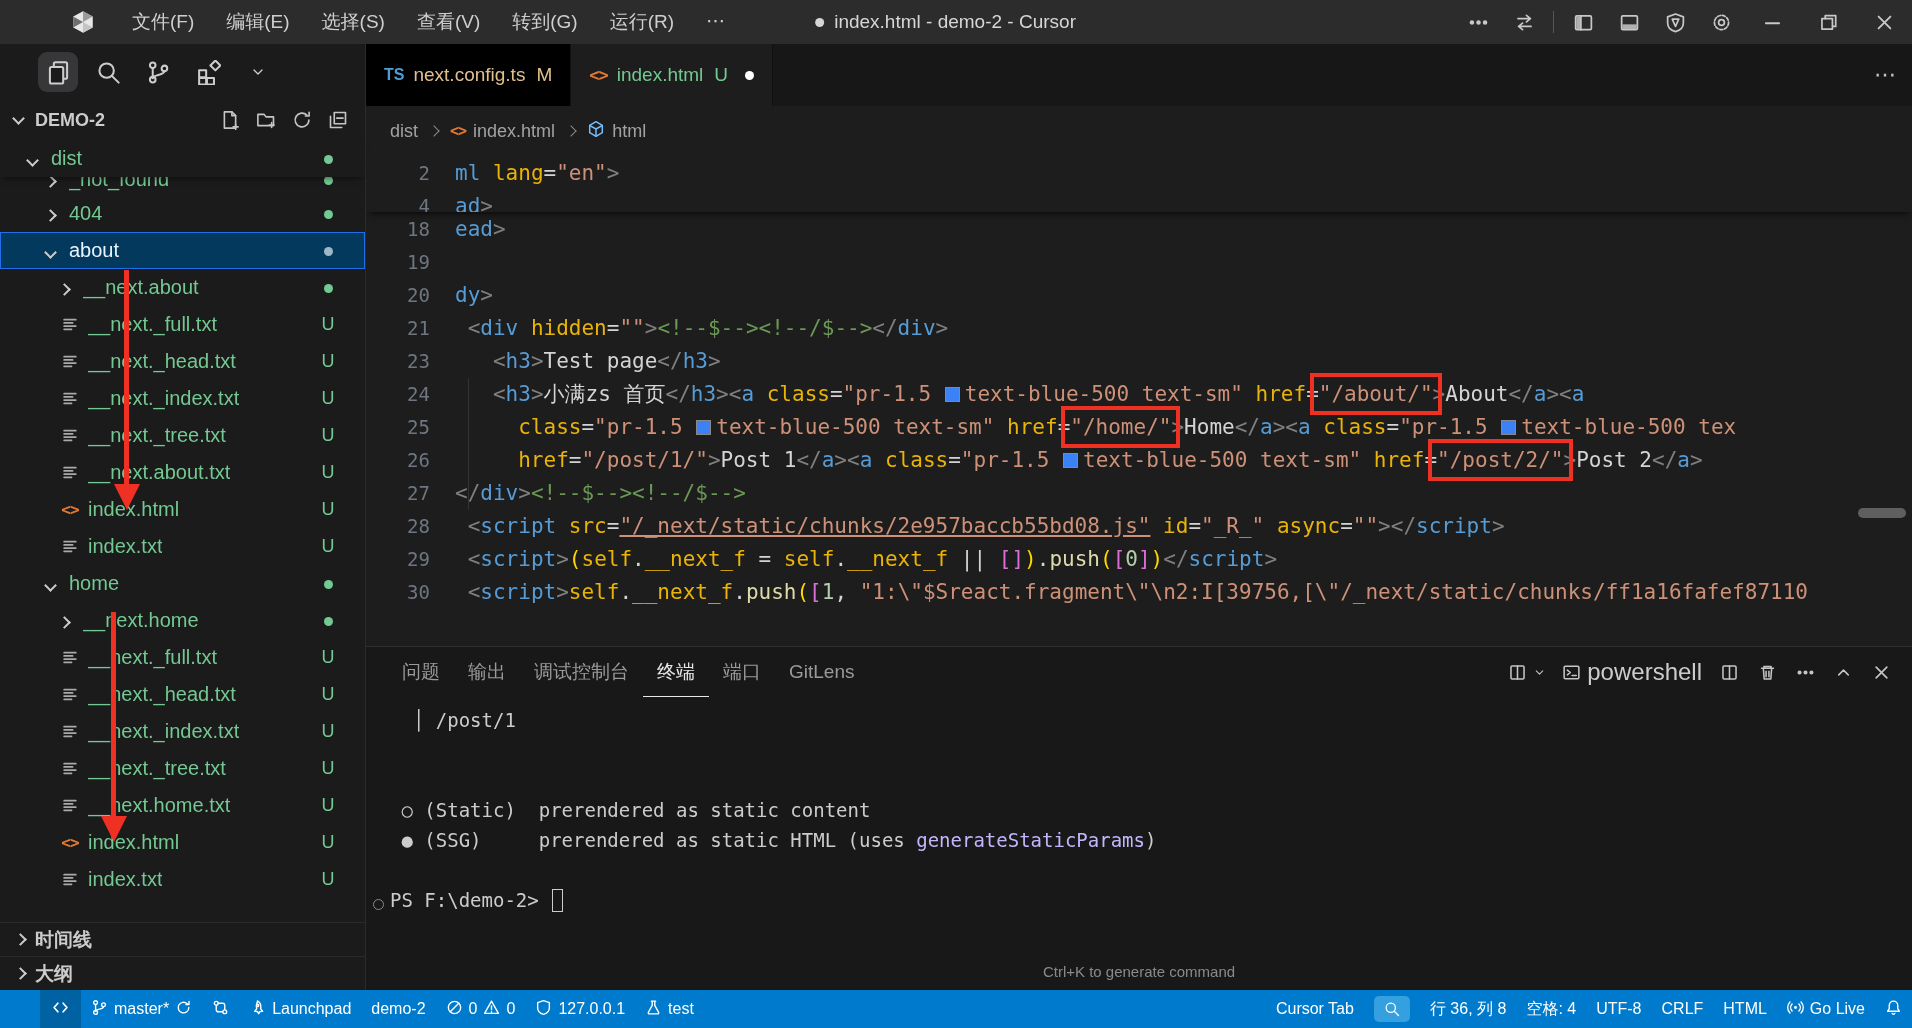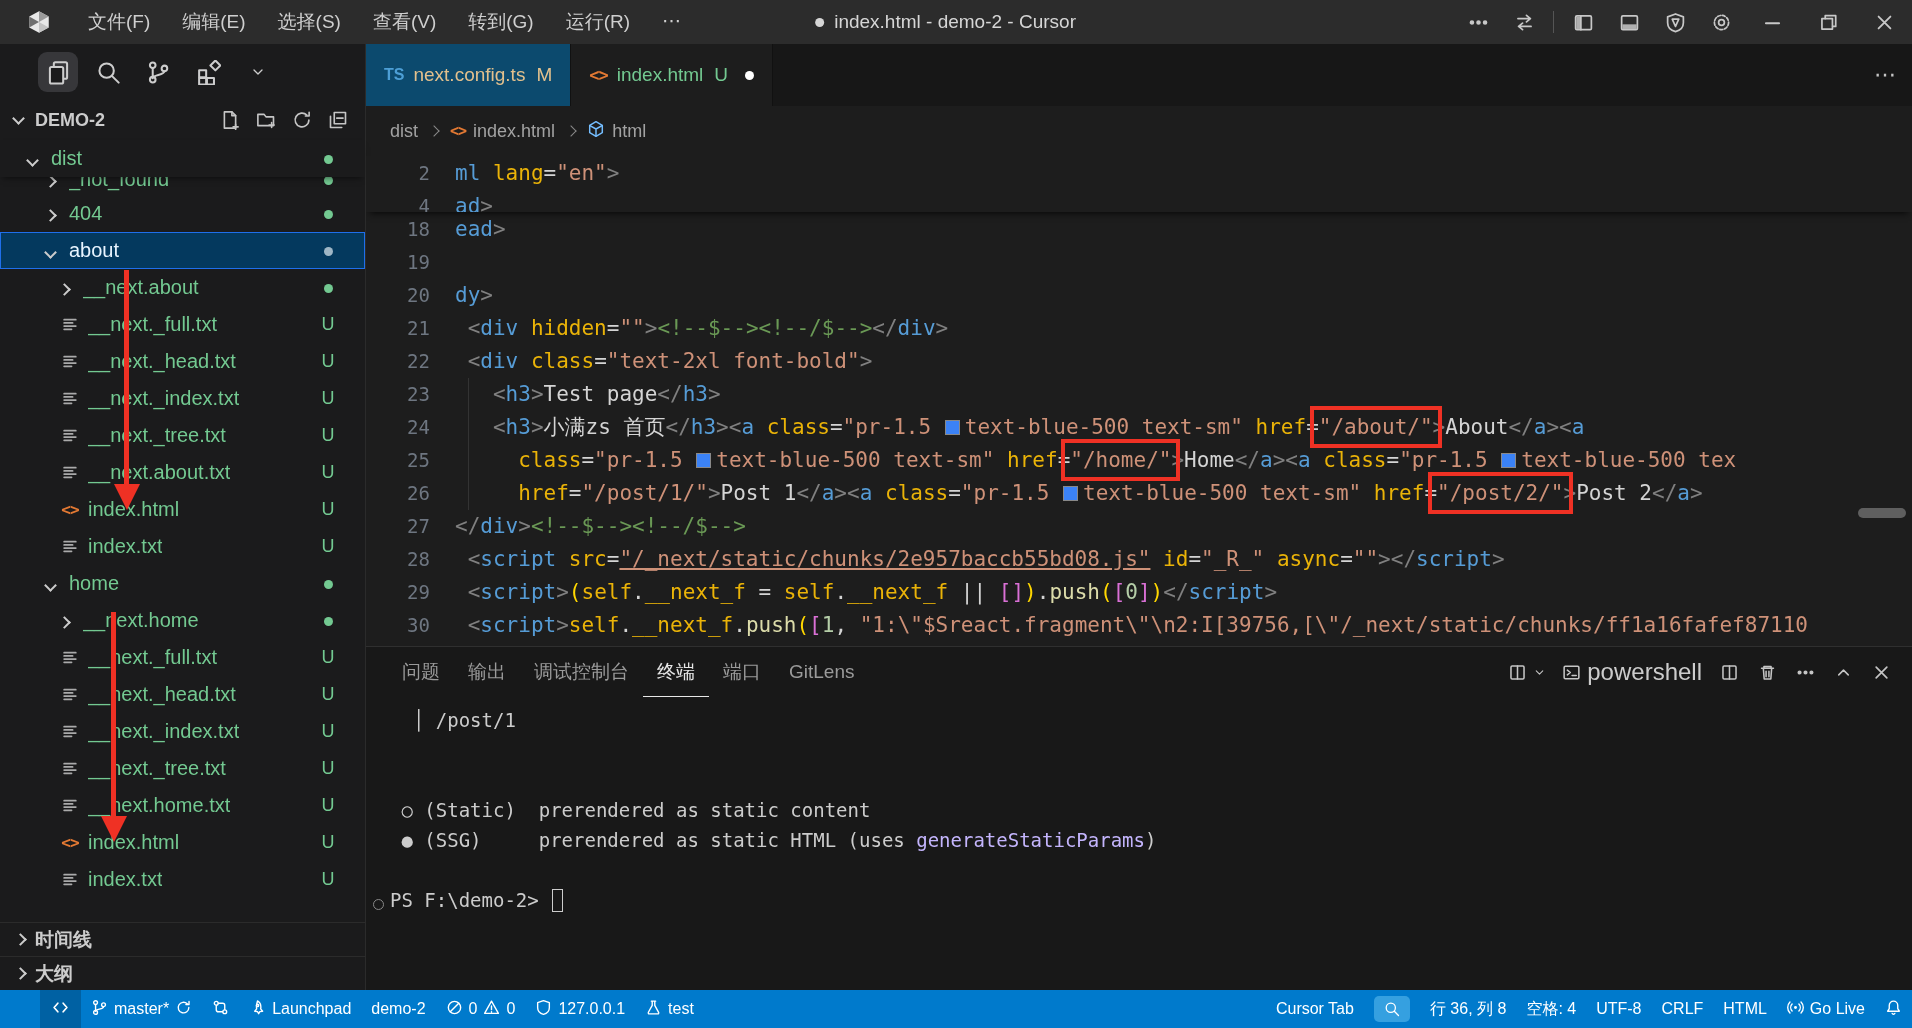--- a/index.html
+++ b/index.html
@@ -2,21 +2,21 @@
 <html><head>
 <meta charset="utf-8">
 <style>
   * { margin:0; padding:0; box-sizing:border-box; }
   html,body { width:1912px; height:1028px; overflow:hidden; background:#1d1d1d;
     font-family:"Liberation Sans", sans-serif; }
   .app { position:relative; width:1912px; height:1028px; display:flex; flex-direction:column; }
 
   
   .titlebar { height:44px; background:#2c2c2c; display:flex; align-items:center;
-    color:#cfcfcf; font-size:19px; flex:none; }
+    color:#cfcfcf; font-size:19px; flex:none;padding-left:44px; }
   .logo { width:26px; height:26px; margin:0 22px 0 26px; flex:none; }
   .menus { display:flex; gap:4px; }
   .menu { padding:3px 14px; border-radius:5px; cursor:default; white-space:nowrap; }
   .win-title { position:absolute; left:50%; transform:translateX(-54%); display:flex;
     align-items:center; gap:10px; color:#d6d6d6; }
   .dirty-dot { width:9px; height:9px; border-radius:50%; background:#d6d6d6; display:inline-block; }
   .tb-icons { margin-left:auto; display:flex; align-items:center; height:100%; }
   .tb-icons .tbi { width:46px; height:100%; display:flex; align-items:center; justify-content:center;
     color:#c8c8c8; font-size:20px; }
   .tb-icons .tbi svg { width:21px; height:21px; }
@@ -67,21 +67,21 @@
   
   .ra-line { position:absolute; width:5px; background:#ef3124; z-index:6; }
   .ra-head { position:absolute; width:0; height:0; border-left:13px solid transparent;
     border-right:13px solid transparent; border-top:26px solid #ef3124; z-index:6; }
 
   
   .editor-col { flex:1; display:flex; flex-direction:column; min-width:0; background:#1d1d1d; }
   .tabstrip { height:62px; background:#171717; display:flex; align-items:stretch; flex:none; position:relative; }
   .tab { display:flex; align-items:center; gap:9px; padding:0 18px; font-size:19px;
     border-right:1px solid #111; cursor:pointer; }
-  .tab.inactive { background:#0c4a6e; }
+  .tab.inactive { background:#000000; }
   .tab.active { background:#1d1d1d; }
   .tab .ts-badge { font-weight:700; color:#4d9fd6; font-size:16px; }
   .tab .tlabel-mod { color:#e2c08d; }
   .tab .tlabel-un { color:#73c991; }
   .tab .gitflag { margin-left:2px; }
   .tab .gitflag.m { color:#e2c08d; }
   .tab .gitflag.u { color:#73c991; }
   .editor-actions { position:absolute; right:16px; top:0; height:100%; display:flex; align-items:center;
     color:#c5c5c5; font-size:22px; }
   .breadcrumb { height:50px; display:flex; align-items:center; gap:10px; padding-left:24px;
@@ -511,21 +511,20 @@
           </span>
         </div>
 
       <div class="code-area">
         <div class="indent-guide" style="top:222px; height:132px;"></div>
         <div class="codelines" id="codelines">
             <div class="cline"><span class="ln">18</span><span class="lc"><span class="tk-tag">ead</span><span class="tk-pun">&gt;</span></span></div>
             <div class="cline"><span class="ln">19</span><span class="lc"></span></div>
             <div class="cline"><span class="ln">20</span><span class="lc"><span class="tk-tag">dy</span><span class="tk-pun">&gt;</span></span></div>
             <div class="cline"><span class="ln">21</span><span class="lc"><span class="tk-txt"> </span><span class="tk-pun">&lt;</span><span class="tk-tag">div</span><span class="tk-txt"> </span><span class="tk-attr">hidden</span><span class="tk-txt">=</span><span class="tk-str">""</span><span class="tk-pun">&gt;</span><span class="tk-cmt">&lt;!--$--&gt;&lt;!--/$--&gt;</span><span class="tk-pun">&lt;/</span><span class="tk-tag">div</span><span class="tk-pun">&gt;</span></span></div>
-            <div class="cline"><span class="ln">22</span><span class="lc"><span class="tk-txt"> </span><span class="tk-pun">&lt;</span><span class="tk-tag">div</span><span class="tk-txt"> </span><span class="tk-attr">class</span><span class="tk-txt">=</span><span class="tk-str">"text-2xl font-bold"</span><span class="tk-pun">&gt;</span></span></div>
             <div class="cline"><span class="ln">23</span><span class="lc"><span class="tk-txt">   </span><span class="tk-pun">&lt;</span><span class="tk-tag">h3</span><span class="tk-pun">&gt;</span><span class="tk-txt">Test page</span><span class="tk-pun">&lt;/</span><span class="tk-tag">h3</span><span class="tk-pun">&gt;</span></span></div>
             <div class="cline"><span class="ln">24</span><span class="lc"><span class="tk-txt">   </span><span class="tk-pun">&lt;</span><span class="tk-tag">h3</span><span class="tk-pun">&gt;</span><span class="tk-txt">小满zs 首页</span><span class="tk-pun">&lt;/</span><span class="tk-tag">h3</span><span class="tk-pun">&gt;</span><span class="tk-pun">&lt;</span><span class="tk-tag">a</span><span class="tk-txt"> </span><span class="tk-attr">class</span><span class="tk-txt">=</span><span class="tk-str">"pr-1.5 </span><span class="sw"></span><span class="tk-str">text-blue-500 text-sm"</span><span class="tk-txt"> </span><span class="tk-attr">href</span><span class="tk-txt">=</span><span class="tk-str tk-red">"/about/"</span><span class="tk-pun">&gt;</span><span class="tk-txt">About</span><span class="tk-pun">&lt;/</span><span class="tk-tag">a</span><span class="tk-pun">&gt;</span><span class="tk-pun">&lt;</span><span class="tk-tag">a</span></span></div>
             <div class="cline"><span class="ln">25</span><span class="lc"><span class="tk-txt">     </span><span class="tk-attr">class</span><span class="tk-txt">=</span><span class="tk-str">"pr-1.5 </span><span class="sw"></span><span class="tk-str">text-blue-500 text-sm"</span><span class="tk-txt"> </span><span class="tk-attr">href</span><span class="tk-txt">=</span><span class="tk-str tk-red">"/home/"</span><span class="tk-pun">&gt;</span><span class="tk-txt">Home</span><span class="tk-pun">&lt;/</span><span class="tk-tag">a</span><span class="tk-pun">&gt;</span><span class="tk-pun">&lt;</span><span class="tk-tag">a</span><span class="tk-txt"> </span><span class="tk-attr">class</span><span class="tk-txt">=</span><span class="tk-str">"pr-1.5 </span><span class="sw"></span><span class="tk-str">text-blue-500 tex</span></span></div>
             <div class="cline"><span class="ln">26</span><span class="lc"><span class="tk-txt">     </span><span class="tk-attr">href</span><span class="tk-txt">=</span><span class="tk-str">"/post/1/"</span><span class="tk-pun">&gt;</span><span class="tk-txt">Post 1</span><span class="tk-pun">&lt;/</span><span class="tk-tag">a</span><span class="tk-pun">&gt;</span><span class="tk-pun">&lt;</span><span class="tk-tag">a</span><span class="tk-txt"> </span><span class="tk-attr">class</span><span class="tk-txt">=</span><span class="tk-str">"pr-1.5 </span><span class="sw"></span><span class="tk-str">text-blue-500 text-sm"</span><span class="tk-txt"> </span><span class="tk-attr">href</span><span class="tk-txt">=</span><span class="tk-str tk-red">"/post/2/"</span><span class="tk-pun">&gt;</span><span class="tk-txt">Post 2</span><span class="tk-pun">&lt;/</span><span class="tk-tag">a</span><span class="tk-pun">&gt;</span></span></div>
             <div class="cline"><span class="ln">27</span><span class="lc"><span class="tk-pun">&lt;/</span><span class="tk-tag">div</span><span class="tk-pun">&gt;</span><span class="tk-cmt">&lt;!--$--&gt;&lt;!--/$--&gt;</span></span></div>
             <div class="cline"><span class="ln">28</span><span class="lc"><span class="tk-txt"> </span><span class="tk-pun">&lt;</span><span class="tk-tag">script</span><span class="tk-txt"> </span><span class="tk-attr">src</span><span class="tk-txt">=</span><span class="tk-str tk-und">"/_next/static/chunks/2e957baccb55bd08.js"</span><span class="tk-txt"> </span><span class="tk-attr">id</span><span class="tk-txt">=</span><span class="tk-str">"_R_"</span><span class="tk-txt"> </span><span class="tk-attr">async</span><span class="tk-txt">=</span><span class="tk-str">""</span><span class="tk-pun">&gt;&lt;/</span><span class="tk-tag">script</span><span class="tk-pun">&gt;</span></span></div>
             <div class="cline"><span class="ln">29</span><span class="lc"><span class="tk-txt"> </span><span class="tk-pun">&lt;</span><span class="tk-tag">script</span><span class="tk-pun">&gt;</span><span class="tk-br1">(</span><span class="tk-attr">self</span><span class="tk-txt">.</span><span class="tk-attr">__next_f</span><span class="tk-txt"> = </span><span class="tk-attr">self</span><span class="tk-txt">.</span><span class="tk-attr">__next_f</span><span class="tk-txt"> || </span><span class="tk-br2">[]</span><span class="tk-br1">)</span><span class="tk-txt">.</span><span class="tk-fn">push</span><span class="tk-br1">(</span><span class="tk-br2">[</span><span class="tk-num">0</span><span class="tk-br2">]</span><span class="tk-br1">)</span><span class="tk-pun">&lt;/</span><span class="tk-tag">script</span><span class="tk-pun">&gt;</span></span></div>
             <div class="cline"><span class="ln">30</span><span class="lc"><span class="tk-txt"> </span><span class="tk-pun">&lt;</span><span class="tk-tag">script</span><span class="tk-pun">&gt;</span><span class="tk-attr">self</span><span class="tk-txt">.</span><span class="tk-attr">__next_f</span><span class="tk-txt">.</span><span class="tk-fn">push</span><span class="tk-br1">(</span><span class="tk-br2">[</span><span class="tk-num">1</span><span class="tk-txt">, </span><span class="tk-str">"1:\"$Sreact.fragment\"\n2:I[39756,[\"/_next/static/chunks/ff1a16fafef87110</span></span></div>
           </div>
         <div class="sticky" id="sticky">
@@ -595,20 +594,21 @@
    </span>
           </div>
         <div class="terminal" id="terminal">
             <div class="tline"><span>  │ /post/1</span></div>
             <div class="tline"></div>
             <div class="tline"></div>
             <div class="tline"><span> ○ (Static)  prerendered as static content</span></div>
             <div class="tline"><span> ● (SSG)     prerendered as static HTML (uses </span><span class="t-link">generateStaticParams</span><span>)</span></div>
             <div class="tline"></div>
             <div class="tline"><span class="cmd-deco" style="margin-top:9px"></span><span>PS F:\demo-2&gt; </span><span class="t-cursor"></span></div>
+          <div class="term-hint">Ctrl+K to generate command</div>
         </div>
       </div>
     </section>
   </div>
 
   <footer class="statusbar">
     <div class="sb-left" id="sb-left">
         <span class="sbi boxed">
           <span><svg class="ic" viewBox="0 0 16 16">
               <path d="M5.5 4L2 8l3.5 4 M10.5 4L14 8l-3.5 4" stroke-width="1.6"></path>

